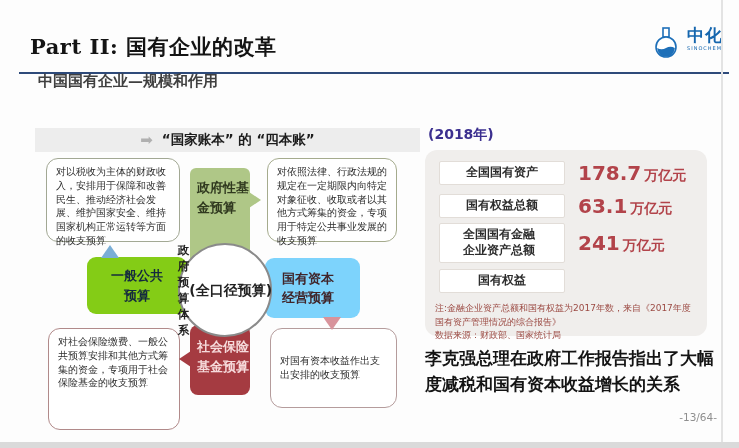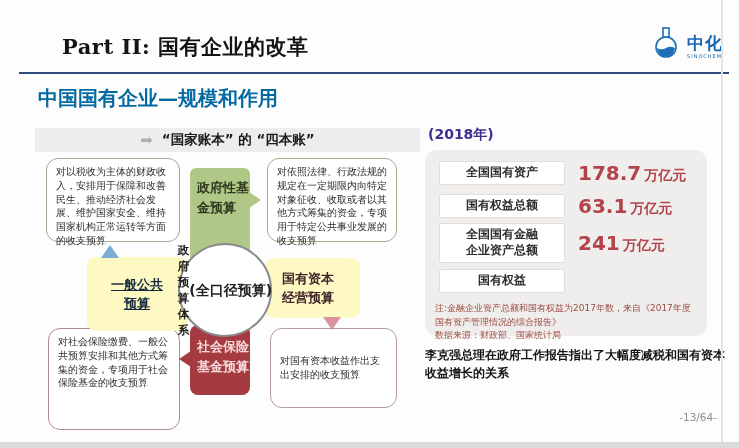--- a/index.html
+++ b/index.html
@@ -1,51 +1,51 @@
 <!DOCTYPE html>
 <html><head>
 <meta charset="utf-8">
 <style>
   html,body{margin:0;padding:0;background:#fff;}
   body{font-family:"DejaVu Sans",sans-serif;}
   .slide{position:relative;width:739px;height:448px;background:#fdfdfd;overflow:hidden;}
 
   
   .title{position:absolute;left:30px;top:33px;font-family:"DejaVu Serif","Liberation Serif",serif;
-         font-size:21px;font-weight:bold;color:#141414;letter-spacing:.5px;margin-left:32px;}
-  .logo{position:absolute;right:16px;top:27px;display:flex;align-items:flex-end;gap:8px;}
+         font-size:21px;font-weight:bold;color:#141414;letter-spacing:.5px;}
+  .logo{position:absolute;right:16px;top:27px;display:flex;align-items:flex-start;gap:8px;}
   .logo-text{line-height:1;}
   .logo-cn{font-size:17px;font-weight:bold;color:#1566ae;letter-spacing:1px;}
   .logo-en{font-size:5px;color:#1566ae;letter-spacing:1px;margin-top:2px;}
   .rule{position:absolute;left:19px;right:10px;top:72px;height:2px;background:#2e4a7a;}
-  .subtitle{position:absolute;left:38px;top:85px;font-family:"DejaVu Serif","Liberation Serif",serif;
-            font-size:20px;font-weight:bold;color:#0369a1;}
+  .subtitle{position:absolute;left:38px;top:72px;font-family:"DejaVu Serif","Liberation Serif",serif;
+            font-size:15px;font-weight:bold;color:#404040;}
 
   
   .diagram{position:absolute;left:28px;top:118px;width:396px;height:324px;}
   .banner{position:absolute;left:7px;top:10px;width:385px;height:24px;background:#ededed;
           display:flex;align-items:center;justify-content:center;gap:9px;}
   .banner-arrow{color:#b0b0b0;font-size:15px;line-height:1;}
   .banner-title{font-size:13.5px;font-weight:bold;color:#1c1c1c;}
 
   .desc-box{position:absolute;background:#fff;border-radius:12px;padding:6px 9px;
             font-size:10px;line-height:1.38;color:#2e2e2e;box-sizing:border-box;}
   .box-tl{left:18px;top:40px;width:134px;height:84px;border:1.5px solid #a2a894;}
   .box-tr{left:239px;top:40px;width:130px;height:84px;border:1.5px solid #a5ab8d;}
   .box-bl{left:20px;top:210px;width:132px;height:102px;border:1.5px solid #b18a8a;}
   .box-br{left:242px;top:210px;width:127px;height:80px;border:1.5px solid #b59c9c;
           display:flex;align-items:center;}
 
   .callout{position:absolute;box-sizing:border-box;font-size:13px;font-weight:bold;line-height:1.5;}
   .callout .lbl{display:block;width:54px;white-space:normal;}
   .c-green{left:162px;top:50px;width:60px;height:96px;background:#afc787;border-radius:6px;
            color:#30391f;padding:10px 0 0 7px;}
-  .c-blue{left:59px;top:139px;width:100px;height:74px;background:#fef9c3;border-radius:9px;
-          color:#14293e;display:flex;align-items:center;justify-content:center;text-align:center;text-decoration:underline;}
-  .c-pink{left:237px;top:140px;width:95px;height:60px;background:#fef9c3;border-radius:9px;
+  .c-blue{left:59px;top:139px;width:100px;height:57px;background:#84cc16;border-radius:9px;
+          color:#14293e;display:flex;align-items:center;justify-content:center;text-align:center;}
+  .c-pink{left:237px;top:140px;width:95px;height:60px;background:#7dd3fc;border-radius:9px;
           color:#40252a;display:flex;align-items:center;padding-left:17px;}
   .c-red{left:162px;top:207px;width:60px;height:70px;background:#a53b41;border-radius:8px;
          color:#f6dadb;padding:12px 0 0 7px;}
 
   .tail{position:absolute;width:0;height:0;}
   .tail-right{right:-11px;top:24px;border-top:8px solid transparent;border-bottom:8px solid transparent;
               border-left:12px solid #afc787;}
   .tail-up{left:14px;top:-12px;border-left:9px solid transparent;border-right:9px solid transparent;
            border-bottom:13px solid #7aaed6;}
   .tail-down{left:58px;bottom:-12px;border-left:9px solid transparent;border-right:9px solid transparent;
@@ -60,30 +60,30 @@
   .circle-sub{font-size:14px;font-weight:bold;color:#222;margin-top:2px;white-space:nowrap;}
 
   
   .year-label{position:absolute;left:428px;top:126px;font-size:14px;font-weight:bold;color:#3b2f8f;}
   .stats-panel{position:absolute;left:425px;top:150px;width:282px;height:186px;background:#f0eeec;
                border-radius:12px;}
   .stat-row{position:absolute;left:14px;display:flex;align-items:center;gap:13px;}
   .r0{top:10px;height:26px;} .r1{top:43px;height:26px;} .r2{top:72px;height:42px;} .r3{top:118px;height:26px;}
   .stat-label{width:126px;background:#fff;border:1px solid #e2ddd8;border-radius:2px;
               display:flex;align-items:center;justify-content:center;padding:3px 2px;box-sizing:border-box;
-              font-size:12px;font-weight:bold;color:#2e2e2e;text-align:center;line-height:1.3;}
+              font-size:12px;font-weight:bold;color:#2e2e2e;line-height:1.3;}
   .stat-label span{display:inline-block;max-width:78px;}
   .stat-value{white-space:nowrap;color:#b2434a;font-weight:bold;}
   .stat-num{font-size:20px;}
   .stat-unit{font-size:14px;margin-left:3px;}
   .stats-note{position:absolute;left:10px;right:8px;top:152px;font-size:9px;color:#9c4b44;line-height:1.5;}
 
   
   .highlight{position:absolute;left:425px;top:346px;width:300px;font-family:"DejaVu Serif","Liberation Serif",serif;
-             font-size:12px;font-weight:bold;color:#141414;line-height:1.5;}
+             font-size:17px;font-weight:bold;color:#141414;line-height:1.5;}
   .page-num{position:absolute;right:22px;top:411px;font-size:10.5px;color:#8f8f8f;}
 
   
   .edge-right{position:absolute;left:721px;top:0;bottom:6px;width:2px;background:#e3e3e3;}
   .edge-bottom{position:absolute;left:0;right:0;bottom:0;height:6px;background:#dadada;}
 </style>
 </head>
 <body>
 
 <div class="slide">

